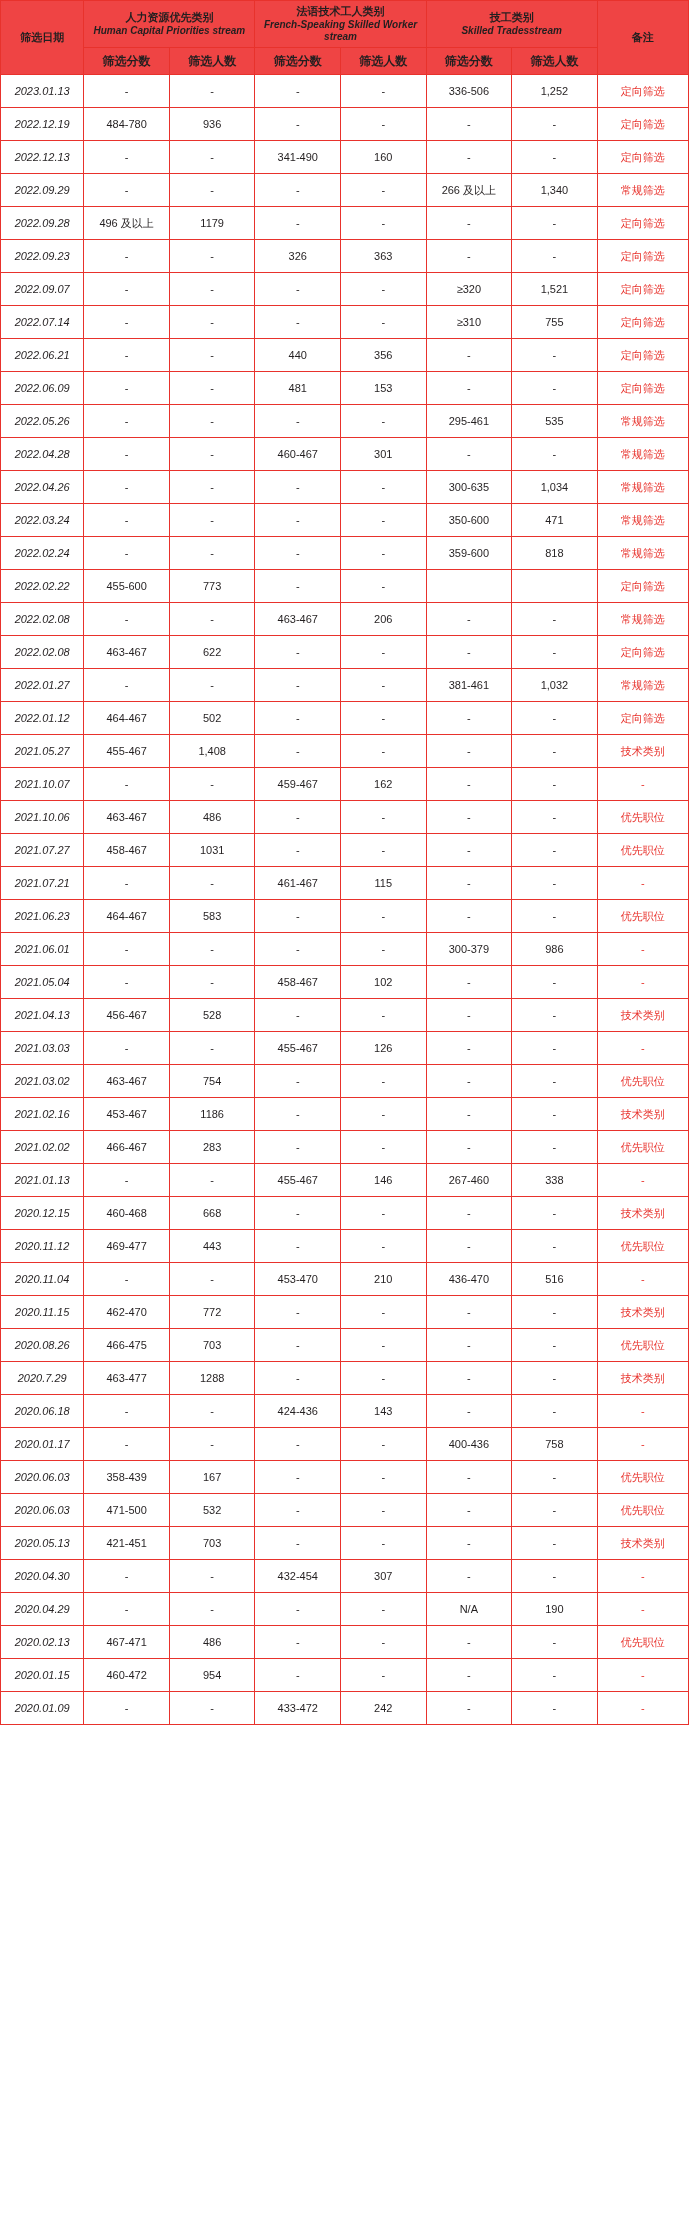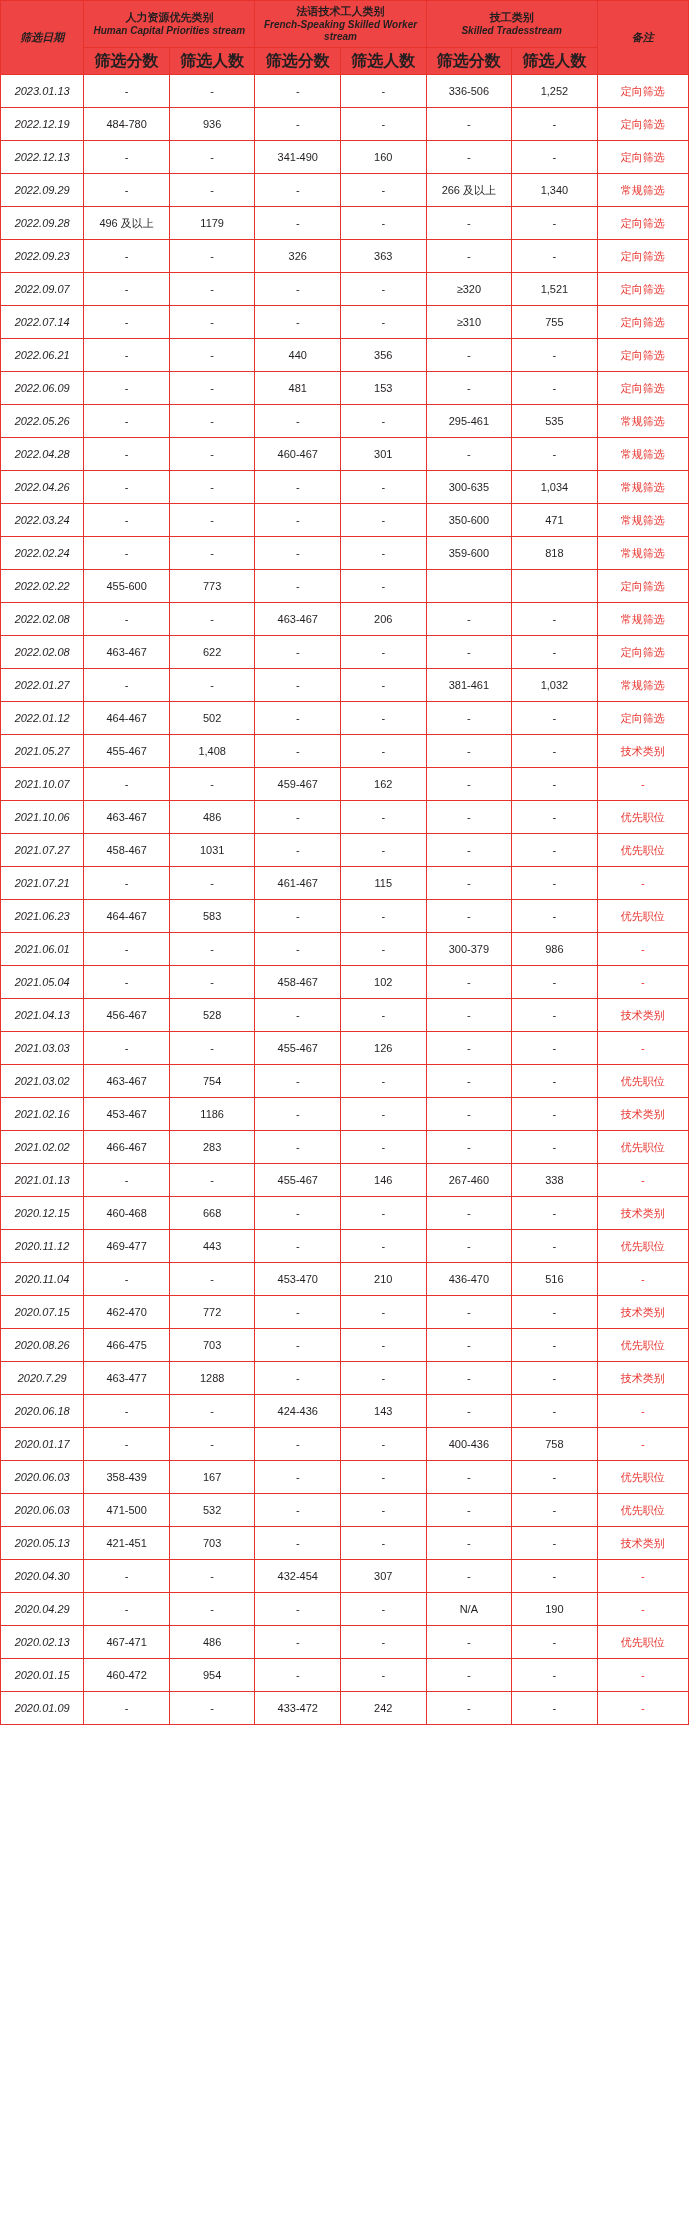--- a/index.html
+++ b/index.html
@@ -44,25 +44,24 @@
   }
   thead th.grp .en {
     display: block;
     font-size: 10px;
     font-style: italic;
     font-weight: bold;
     line-height: 1.2;
   }
   thead th.sub {
     height: 26px;
-    font-size: 16px;
+    font-size: 12px;
   }
   thead th.rowspan2 {
     font-size: 11px;
-    font-style: italic;
   }
   tbody td {
     height: 32px;
   }
   tbody td.date {
     font-size: 11px;
     color: #231f20;
     font-style: italic;
   }
   tbody td.note {
@@ -479,21 +478,21 @@
         <td class="date">2020.11.04</td>
         <td>-</td>
         <td>-</td>
         <td>453-470</td>
         <td>210</td>
         <td>436-470</td>
         <td>516</td>
         <td class="note">-</td>
       </tr>
       <tr>
-        <td class="date">2020.07.15</td>
+        <td class="date">2020.11.15</td>
         <td>462-470</td>
         <td>772</td>
         <td>-</td>
         <td>-</td>
         <td>-</td>
         <td>-</td>
         <td class="note">技术类别</td>
       </tr>
       <tr>
         <td class="date">2020.08.26</td>

